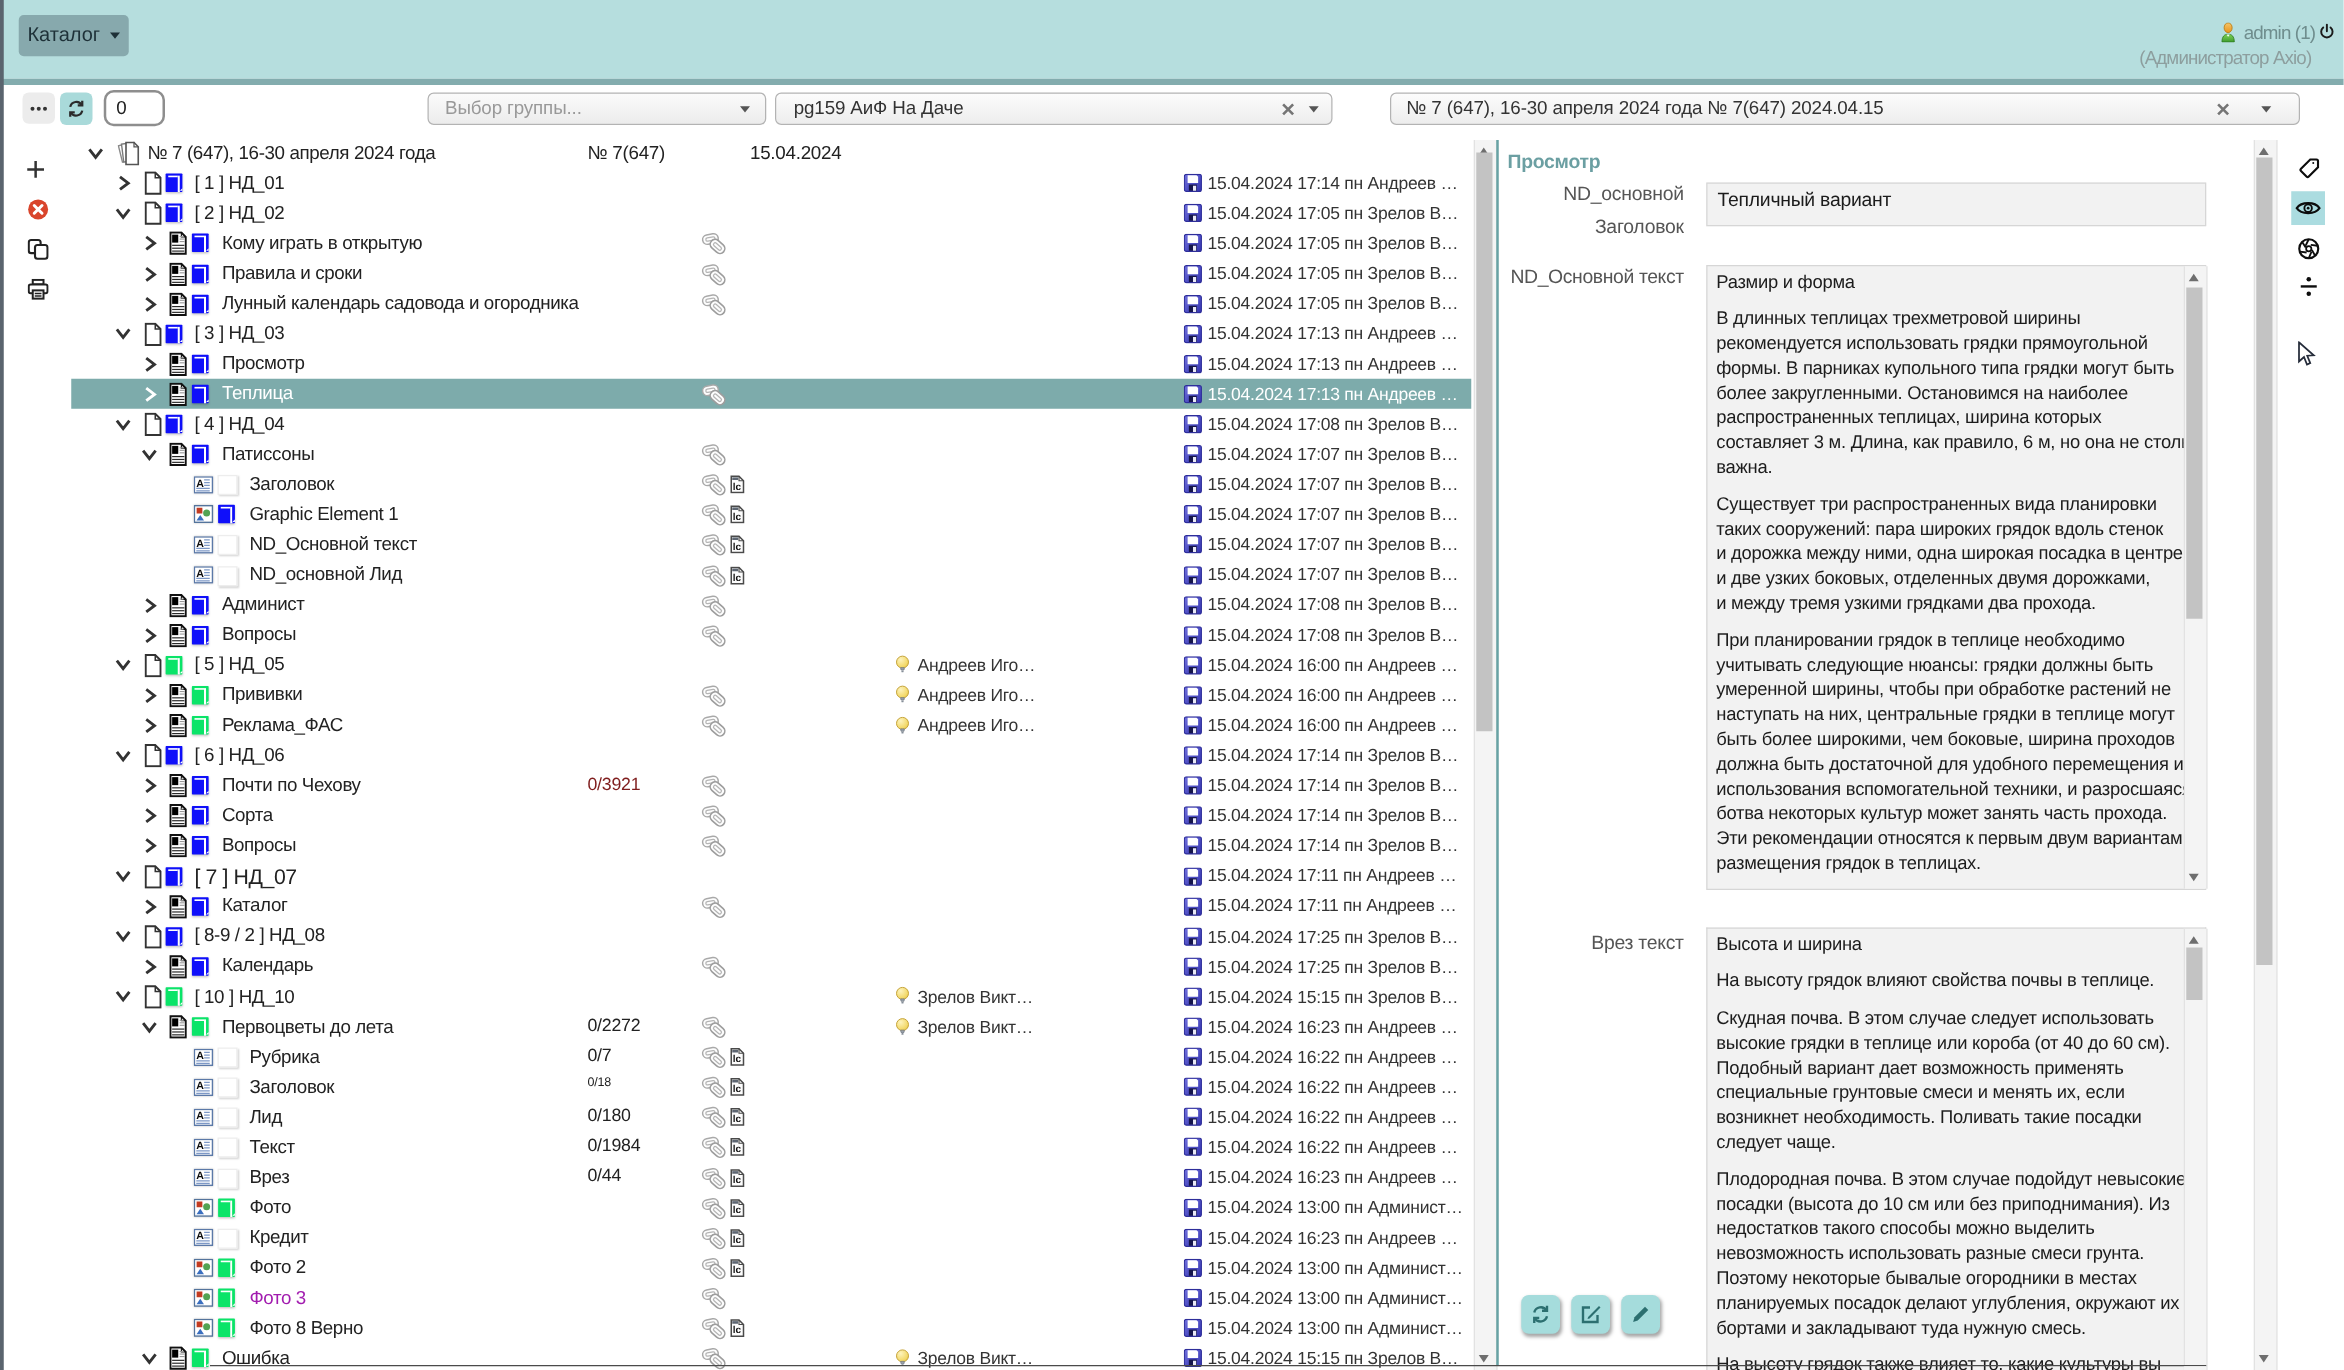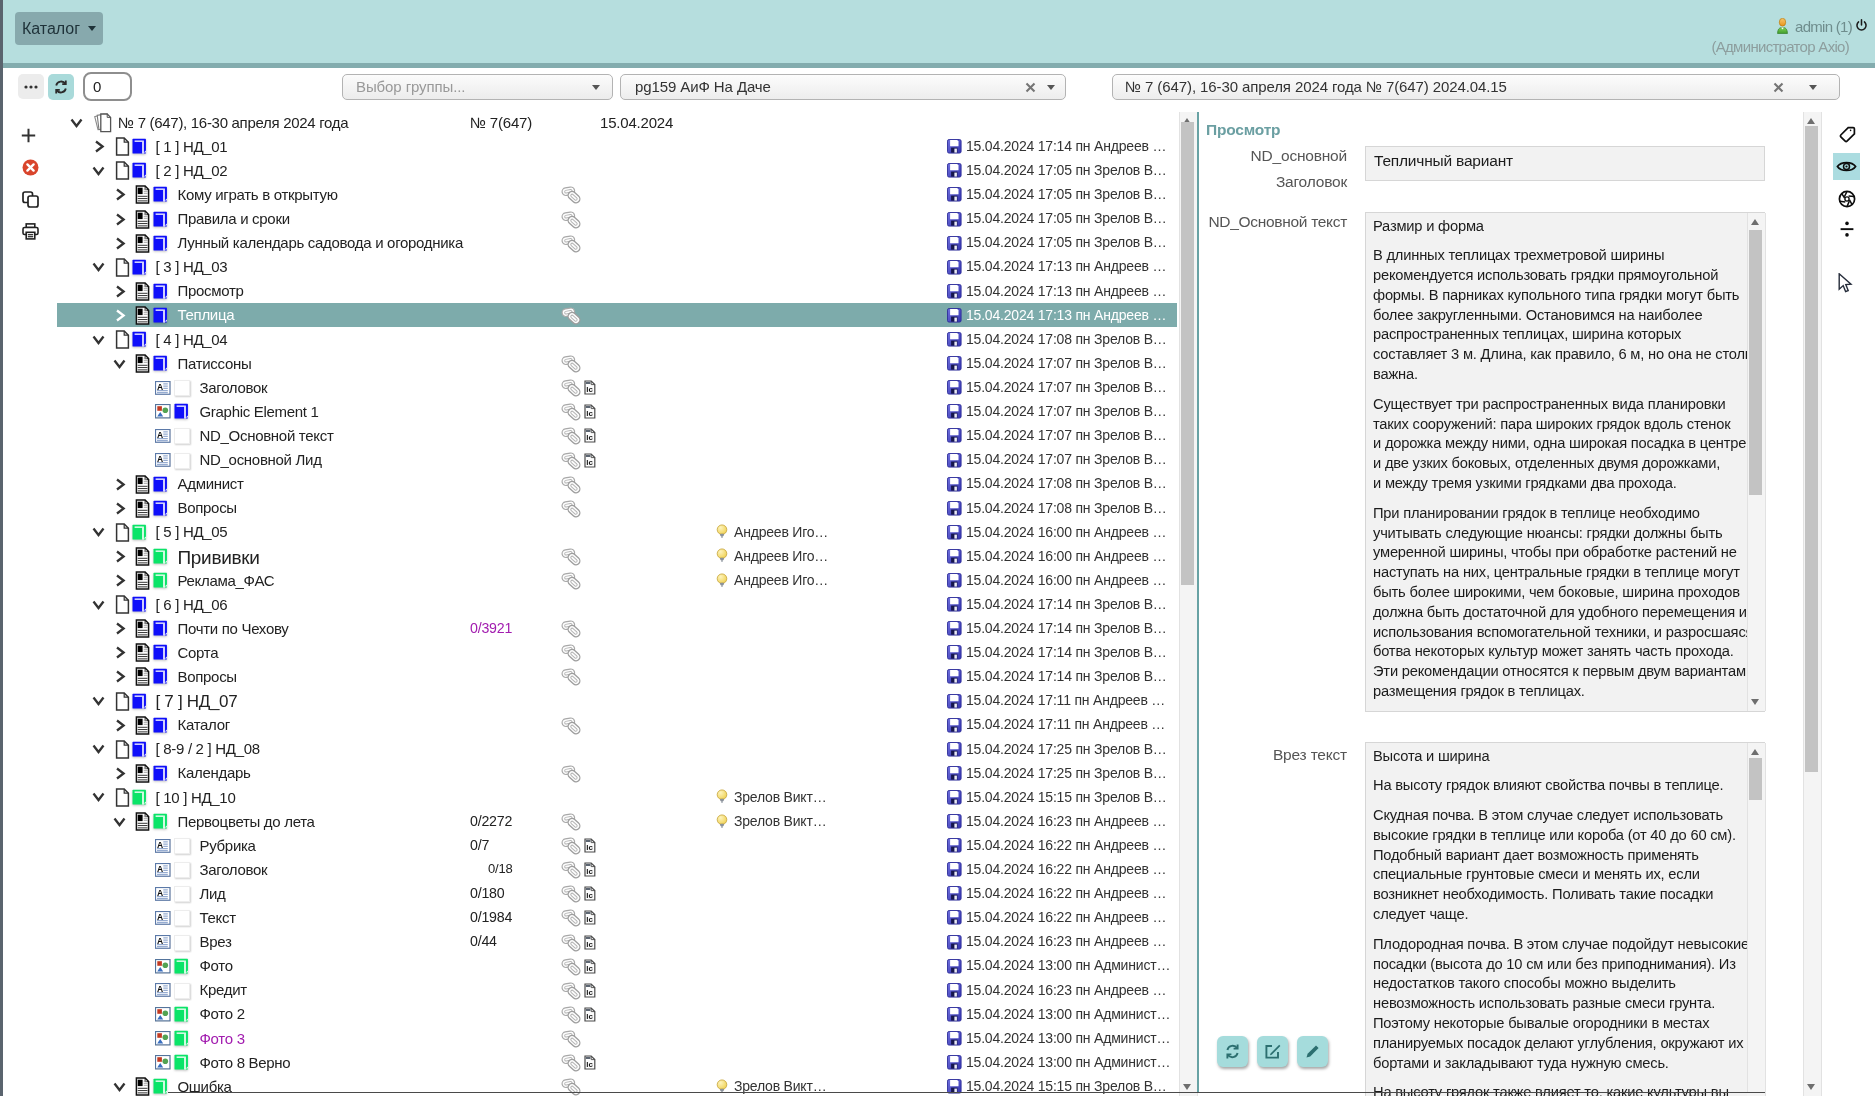--- a/index.html
+++ b/index.html
@@ -965,21 +965,21 @@
   </div>
 <div style="position:absolute;left:152.5px;top:547.9499999999999px;">
     <svg width="16" height="17" viewBox="0 0 16 17" style="display:block;filter:drop-shadow(0.8px 1px 0.8px rgba(0,0,0,0.25))">
       <rect x="0.5" y="0.8" width="13.4" height="14.8" rx="0.6" fill="#0ae468"></rect>
       <rect x="2.6" y="2.5" width="7.6" height="1.3" fill="#fff"></rect>
       <rect x="10.2" y="2.5" width="1.7" height="13.1" fill="#fff"></rect>
       <rect x="11.9" y="2" width="1.5" height="12.6" fill="#0ae468"></rect>
       <path d="M11.9 14.6 H13.9 V12.6 Z" fill="#fff"></path>
     </svg>
   </div>
-<div style="position:absolute;left:177.5px;top:547.4px;font-size:19px;letter-spacing:-0.3px;color:#222;white-space:nowrap">Прививки</div>
+<div style="position:absolute;left:177.5px;top:547.4px;font-size:15px;letter-spacing:-0.3px;color:#222;white-space:nowrap">Прививки</div>
 <div style="position:absolute;left:560px;top:546.9499999999999px;">
     <svg width="23" height="19" viewBox="0 0 23 19" style="display:block">
       <g transform="rotate(-10 8 6)">
         <rect x="2" y="2.5" width="12.6" height="7.6" rx="3.8" fill="#fdfdfd" stroke="#a9a9a9" stroke-width="1.2"></rect>
         <rect x="4.6" y="5" width="7.4" height="2.6" rx="1.3" fill="none" stroke="#b5b5b5" stroke-width="1"></rect>
       </g>
       <g transform="rotate(42 14 12)">
         <rect x="7.6" y="8.2" width="13" height="7.8" rx="3.9" fill="#fdfdfd" stroke="#9d9d9d" stroke-width="1.3"></rect>
         <rect x="10.3" y="10.8" width="7.6" height="2.7" rx="1.35" fill="none" stroke="#b5b5b5" stroke-width="1"></rect>
       </g>
@@ -1142,21 +1142,21 @@
 <div style="position:absolute;left:152.5px;top:620.25px;">
     <svg width="16" height="17" viewBox="0 0 16 17" style="display:block;filter:drop-shadow(0.8px 1px 0.8px rgba(0,0,0,0.25))">
       <rect x="0.5" y="0.8" width="13.4" height="14.8" rx="0.6" fill="#0f0ffa"></rect>
       <rect x="2.6" y="2.5" width="7.6" height="1.3" fill="#fff"></rect>
       <rect x="10.2" y="2.5" width="1.7" height="13.1" fill="#fff"></rect>
       <rect x="11.9" y="2" width="1.5" height="12.6" fill="#0f0ffa"></rect>
       <path d="M11.9 14.6 H13.9 V12.6 Z" fill="#fff"></path>
     </svg>
   </div>
 <div style="position:absolute;left:177.5px;top:619.8px;font-size:15px;letter-spacing:-0.3px;color:#222;white-space:nowrap">Почти по Чехову</div>
-<div style="position:absolute;left:470px;top:619.8px;font-size:14.2px;letter-spacing:-0.2px;color:#a21caf;white-space:nowrap">0/3921</div>
+<div style="position:absolute;left:470px;top:619.8px;font-size:14.2px;letter-spacing:-0.2px;color:#7f1d1d;white-space:nowrap">0/3921</div>
 <div style="position:absolute;left:560px;top:619.25px;">
     <svg width="23" height="19" viewBox="0 0 23 19" style="display:block">
       <g transform="rotate(-10 8 6)">
         <rect x="2" y="2.5" width="12.6" height="7.6" rx="3.8" fill="#fdfdfd" stroke="#a9a9a9" stroke-width="1.2"></rect>
         <rect x="4.6" y="5" width="7.4" height="2.6" rx="1.3" fill="none" stroke="#b5b5b5" stroke-width="1"></rect>
       </g>
       <g transform="rotate(42 14 12)">
         <rect x="7.6" y="8.2" width="13" height="7.8" rx="3.9" fill="#fdfdfd" stroke="#9d9d9d" stroke-width="1.3"></rect>
         <rect x="10.3" y="10.8" width="7.6" height="2.7" rx="1.35" fill="none" stroke="#b5b5b5" stroke-width="1"></rect>
       </g>
@@ -1650,21 +1650,21 @@
       <rect x="8.3" y="4.6" width="4.5" height="1" fill="#7d98c6"></rect>
       <rect x="8.3" y="6.8" width="4.5" height="1" fill="#7d98c6"></rect>
       <rect x="2" y="9.2" width="10.8" height="1" fill="#7d98c6"></rect>
       <rect x="2" y="11.2" width="10.8" height="1" fill="#7d98c6"></rect>
     </svg>
   </div>
 <div style="position:absolute;left:174px;top:862.25px;">
     <div style="width:14px;height:14px;background:#fff;border:1px solid #ededed;box-shadow:1px 1px 1.5px rgba(0,0,0,0.18)"></div>
   </div>
 <div style="position:absolute;left:199.5px;top:860.8px;font-size:15px;letter-spacing:-0.3px;color:#222;white-space:nowrap">Заголовок</div>
-<div style="position:absolute;left:488px;top:860.8px;font-size:13px;letter-spacing:-0.2px;color:#222;white-space:nowrap">0/18</div>
+<div style="position:absolute;left:470px;top:860.8px;font-size:10px;letter-spacing:-0.2px;color:#222;white-space:nowrap">0/18</div>
 <div style="position:absolute;left:560px;top:860.25px;">
     <svg width="23" height="19" viewBox="0 0 23 19" style="display:block">
       <g transform="rotate(-10 8 6)">
         <rect x="2" y="2.5" width="12.6" height="7.6" rx="3.8" fill="#fdfdfd" stroke="#a9a9a9" stroke-width="1.2"></rect>
         <rect x="4.6" y="5" width="7.4" height="2.6" rx="1.3" fill="none" stroke="#b5b5b5" stroke-width="1"></rect>
       </g>
       <g transform="rotate(42 14 12)">
         <rect x="7.6" y="8.2" width="13" height="7.8" rx="3.9" fill="#fdfdfd" stroke="#9d9d9d" stroke-width="1.3"></rect>
         <rect x="10.3" y="10.8" width="7.6" height="2.7" rx="1.35" fill="none" stroke="#b5b5b5" stroke-width="1"></rect>
       </g>

